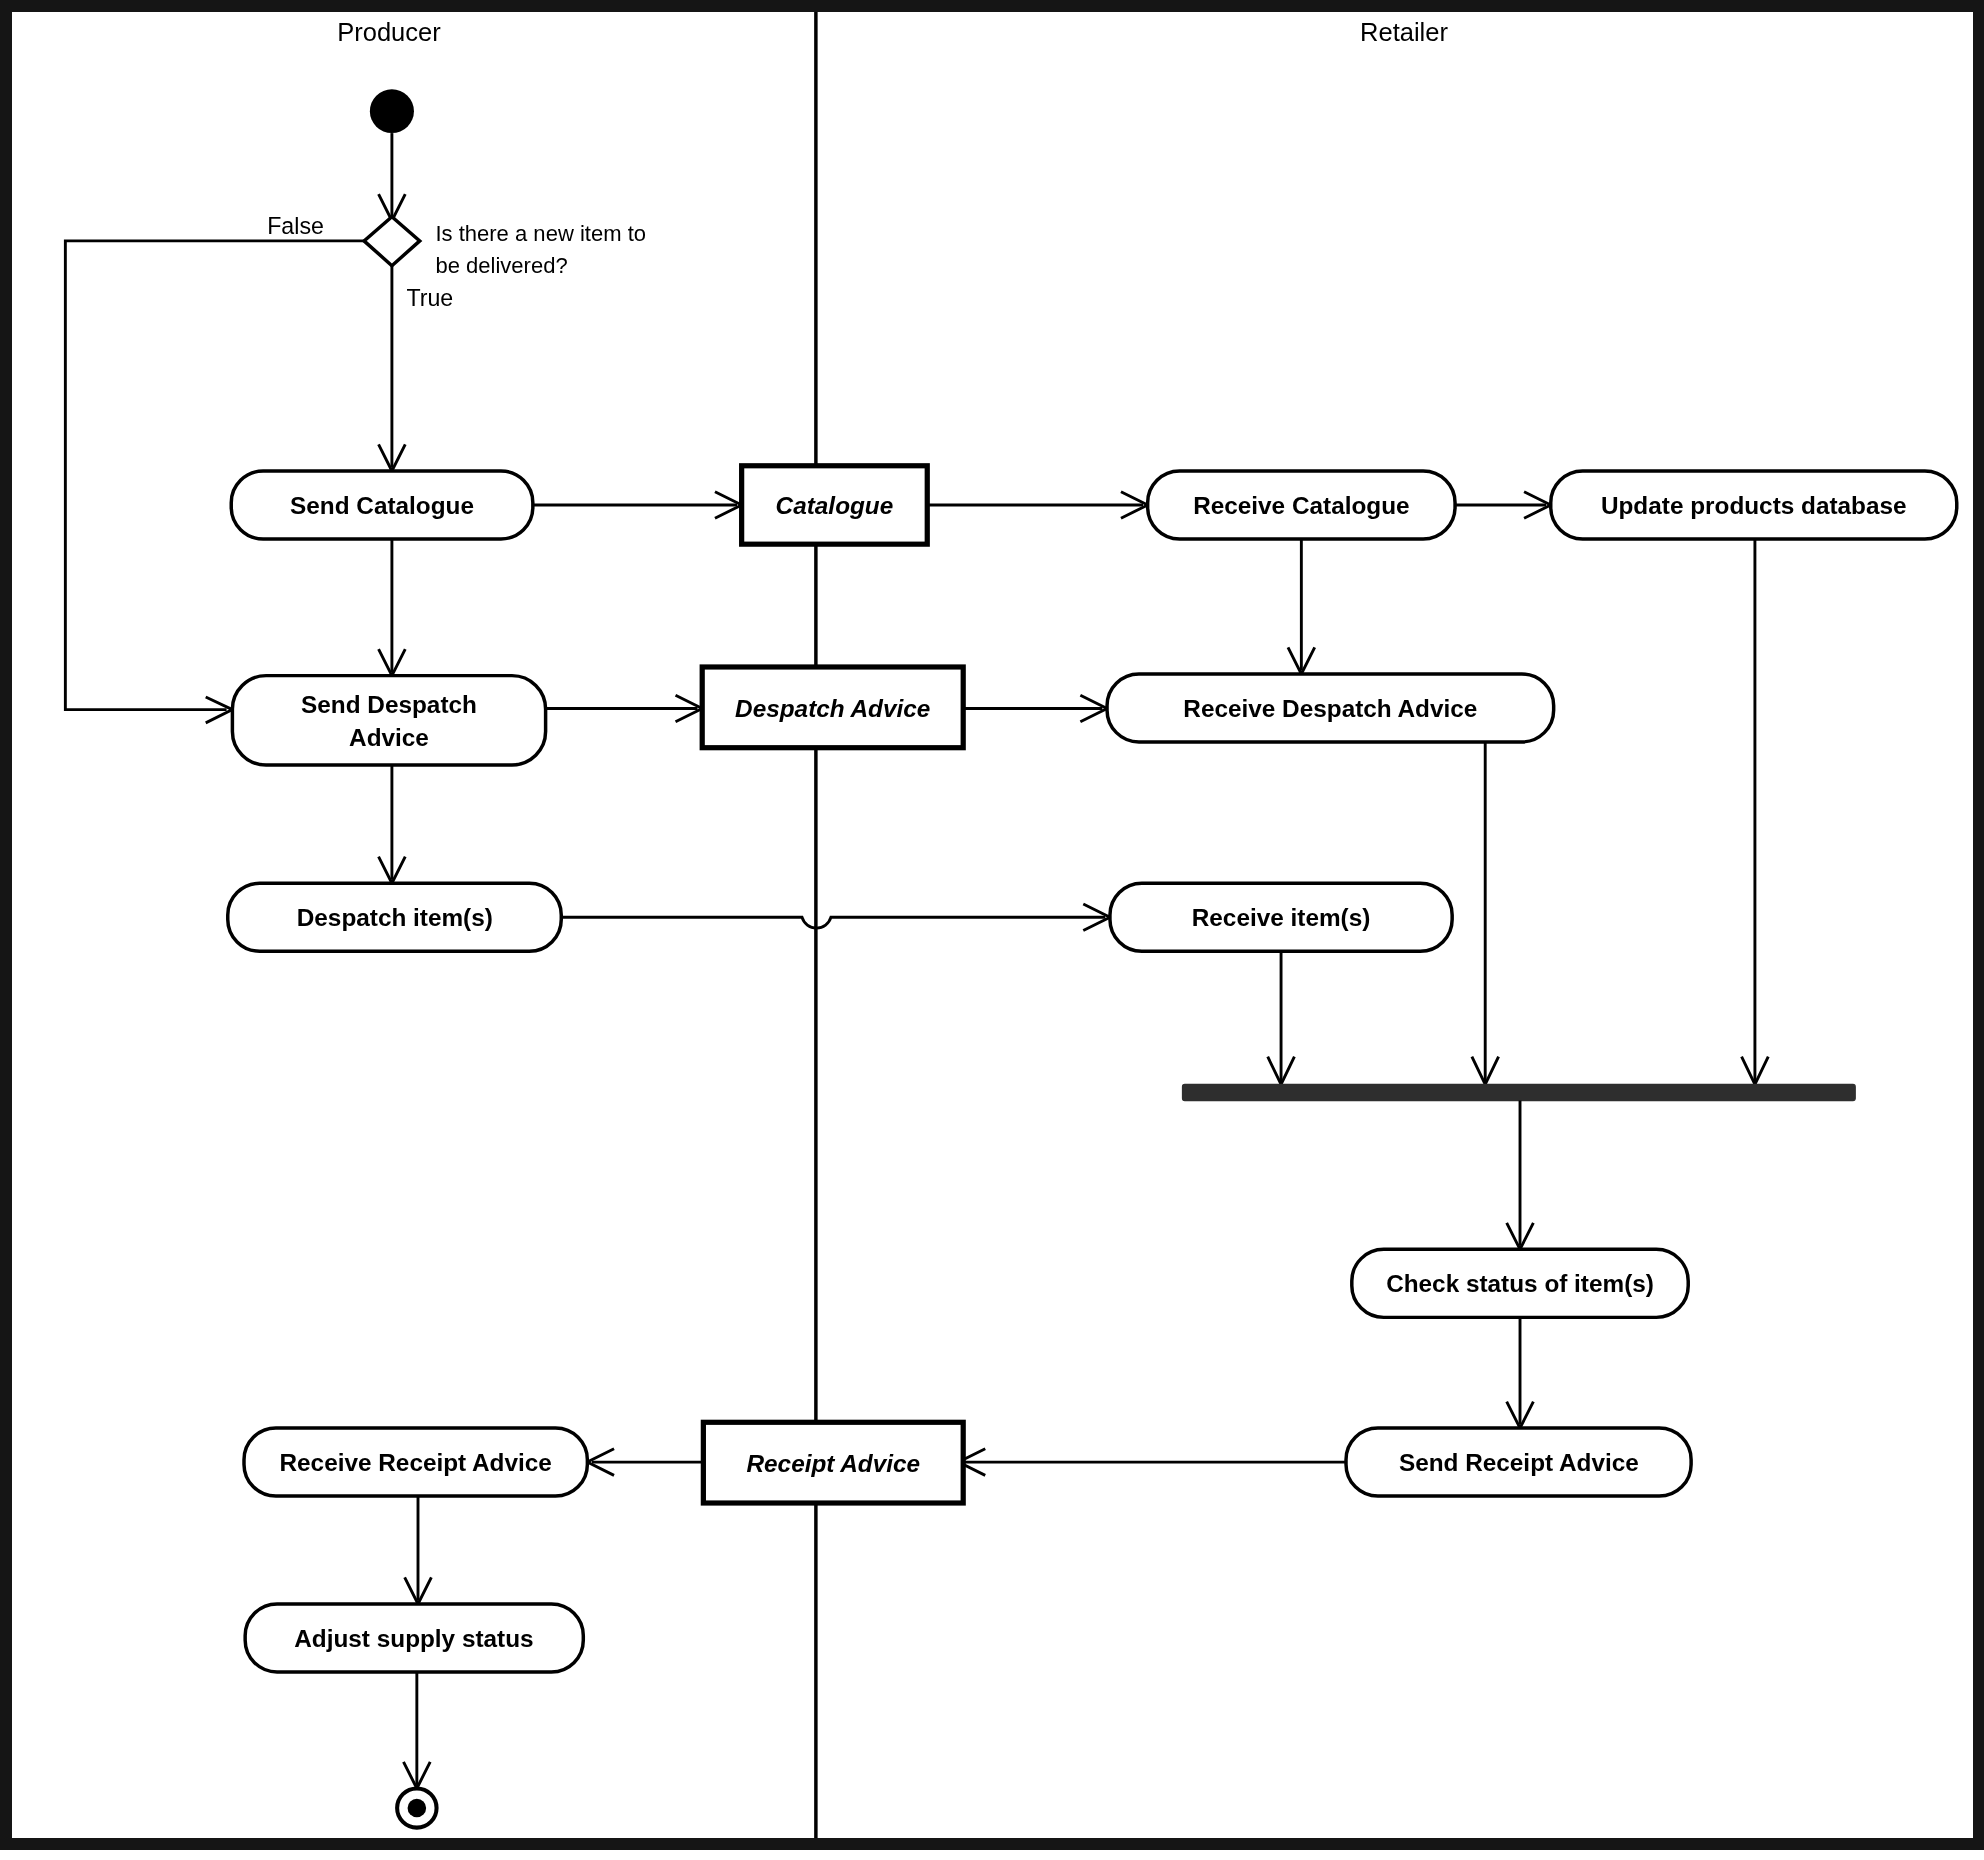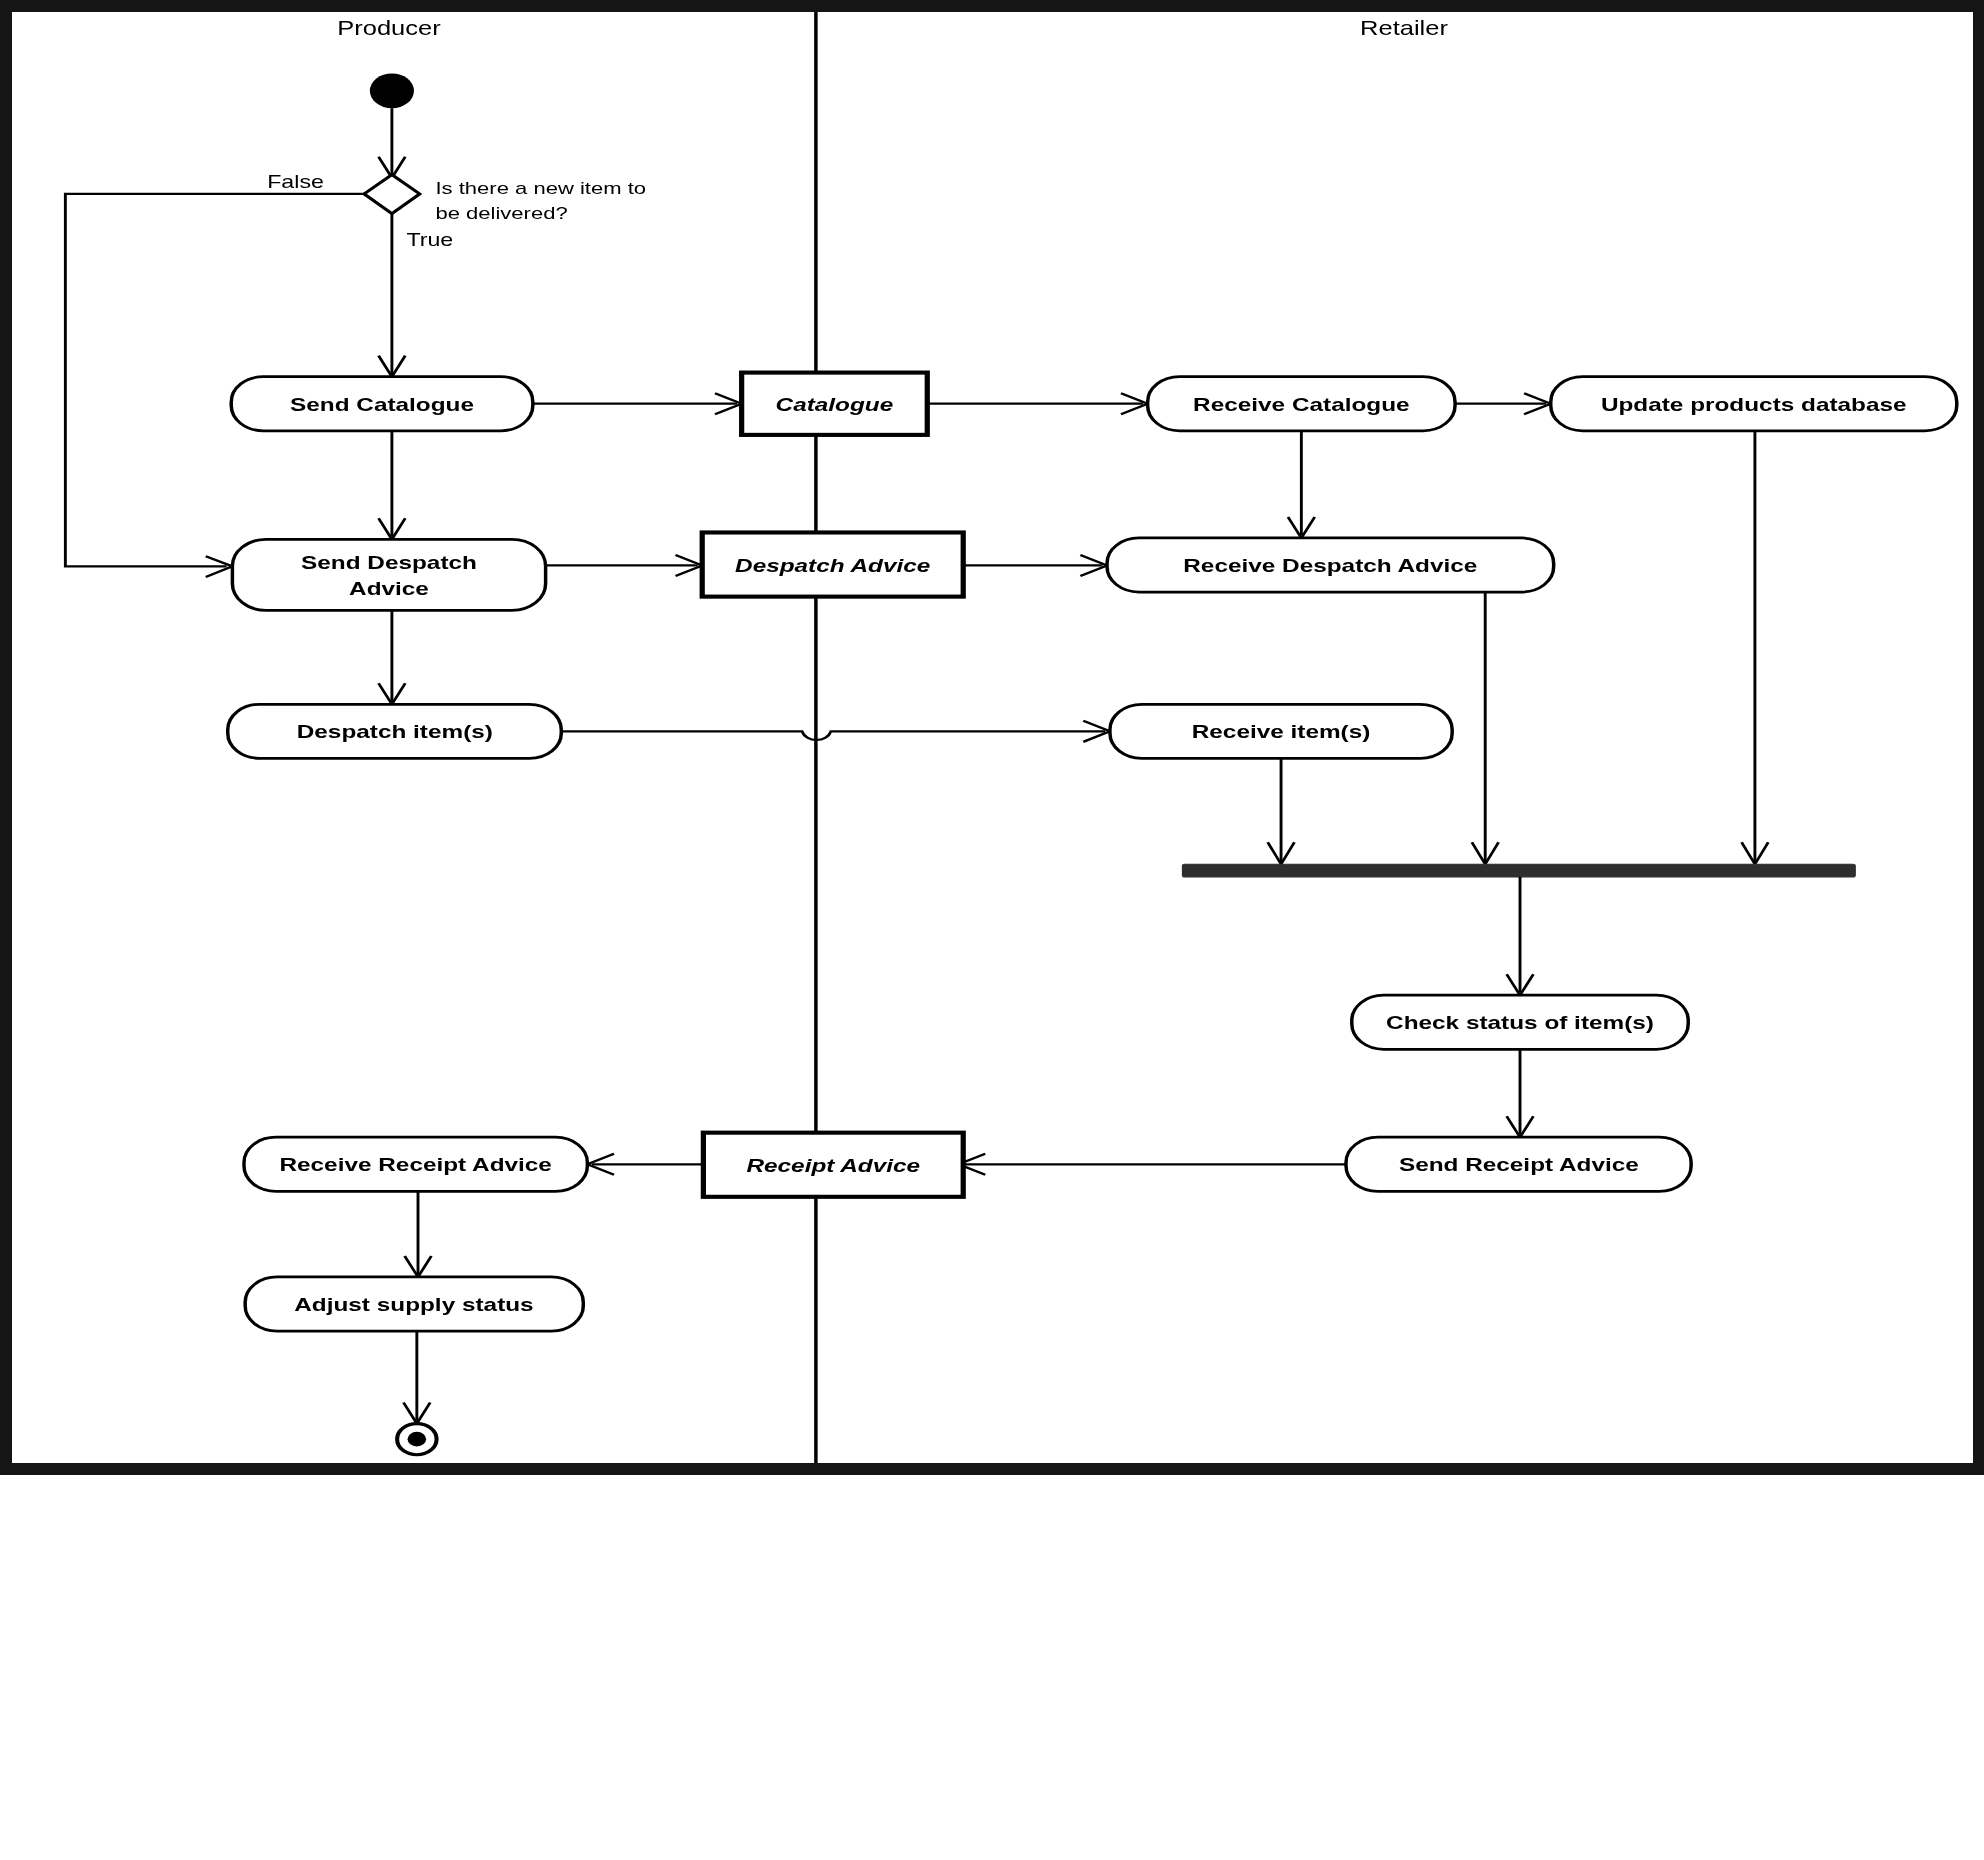--- a/index.html
+++ b/index.html
@@ -2,21 +2,21 @@
 <html style="font-size:9.3px"><head>
 <meta charset="utf-8">
 <style>
   html, body {
     margin: 0;
     padding: 0;
     background: #ffffff;
   }
   #canvas-wrap {
     width: 1985px;
-    height: 1475px;
+    height: 1850px;
     position: relative;
     background: #ffffff;
     box-sizing: border-box;
     border: 12.7px solid #151515;
   }
   svg#diagram {
     display: block;
     width: 100%;
     height: 100%;
   }

